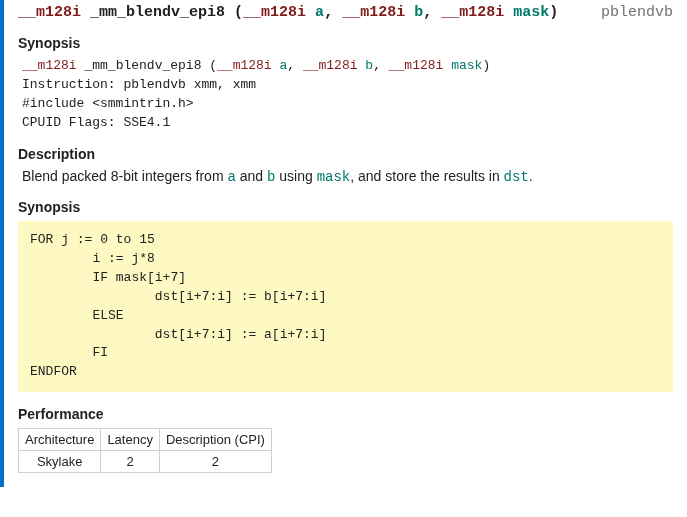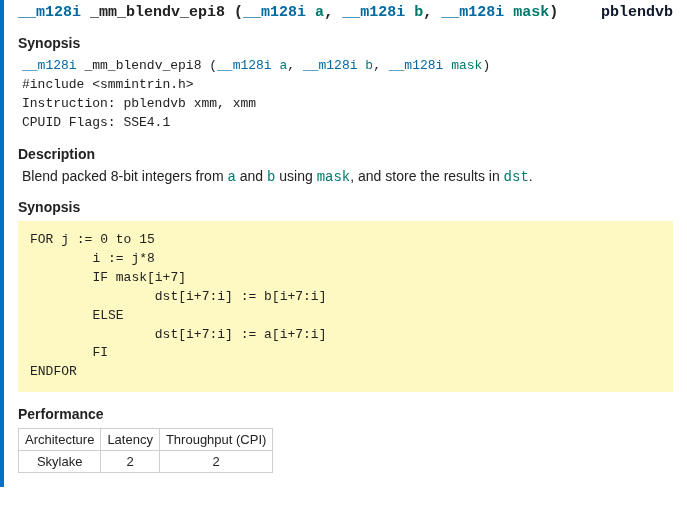--- a/index.html
+++ b/index.html
@@ -16,23 +16,23 @@
     border-left: 4px solid #0071c5;
     padding: 4px 14px 14px 14px;
   }
   .sig-head {
     font-family: Consolas, "Courier New", monospace;
     font-size: 15px;
     font-weight: bold;
     color: #222;
     margin: 0 0 6px 0;
   }
-  .tok-type  { color: #0369a1; }
+  .tok-type  { color: #7f1d1d; }
   .tok-param { color: #00796b; }
-  .tok-instr { color: #0f172a; font-weight: bold; float: right; }
+  .tok-instr { color: #737373; font-weight: normal; float: right; }
   .section-title {
     font-weight: bold;
     font-size: 14px;
     margin: 14px 0 6px 0;
   }
   .mono {
     font-family: Consolas, "Courier New", monospace;
     font-size: 13px;
     white-space: pre;
     margin: 0;
@@ -82,22 +82,22 @@
      <span class="tok-type">__m128i</span>
      <span class="tok-param">b</span>,
      <span class="tok-type">__m128i</span>
      <span class="tok-param">mask</span>)
     <span class="tok-instr">pblendvb</span>
   </div>
 
   <div class="section-title">Synopsis</div>
   <div class="synopsis-block">
     <div class="mono"><span class="tok-type">__m128i</span> <span>_mm_blendv_epi8</span> (<span class="tok-type">__m128i</span> <span class="tok-param">a</span>, <span class="tok-type">__m128i</span> <span class="tok-param">b</span>, <span class="tok-type">__m128i</span> <span class="tok-param">mask</span>)</div>
+    <div class="mono">Instruction: pblendvb xmm, xmm</div>
     <div class="mono">#include &lt;smmintrin.h&gt;</div>
-    <div class="mono">Instruction: pblendvb xmm, xmm</div>
     <div class="mono">CPUID Flags: SSE4.1</div>
   </div>
 
   <div class="section-title">Description</div>
   <div class="desc">
     <span>Blend packed 8-bit integers from </span><span class="var">a</span><span> and </span><span class="var">b</span><span> using </span><span class="var">mask</span><span>, and store the results in </span><span class="var">dst</span><span>.</span>
   </div>
 
   <div class="section-title">Synopsis</div>
   <div class="op-block">
@@ -110,21 +110,21 @@
         FI
 ENDFOR</pre>
   </div>
 
   <div class="section-title">Performance</div>
   <table class="perf">
     <tbody>
         <tr>
       <th>Architecture</th>
       <th>Latency</th>
-      <th>Throughput (CPI)</th>
+      <th>Description (CPI)</th>
     </tr>
     <tr>
       <td class="arch">Skylake</td>
       <td>2</td>
       <td>2</td>
     </tr>
   </tbody>
     </table>
 
 </div>

